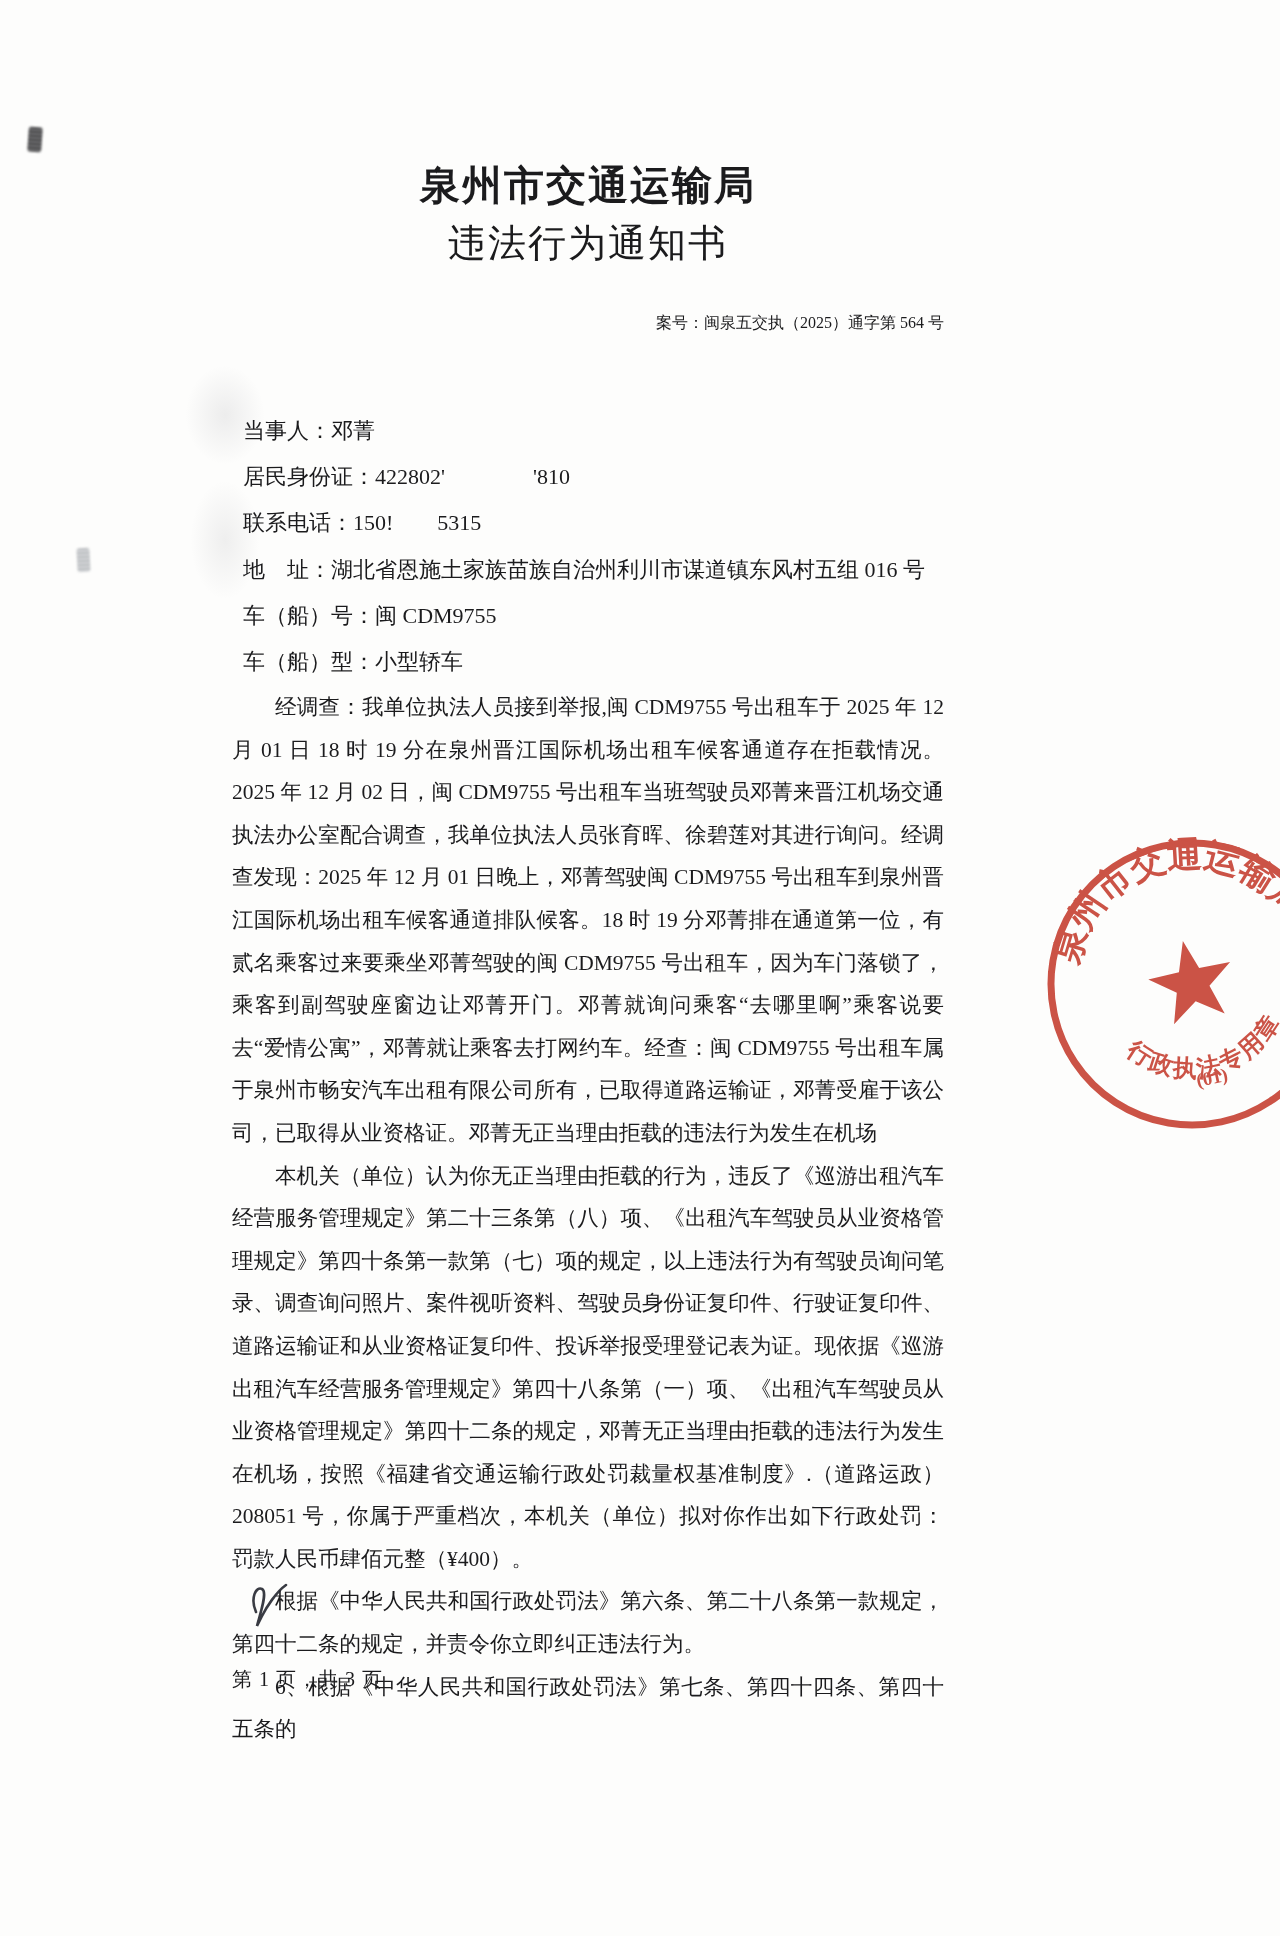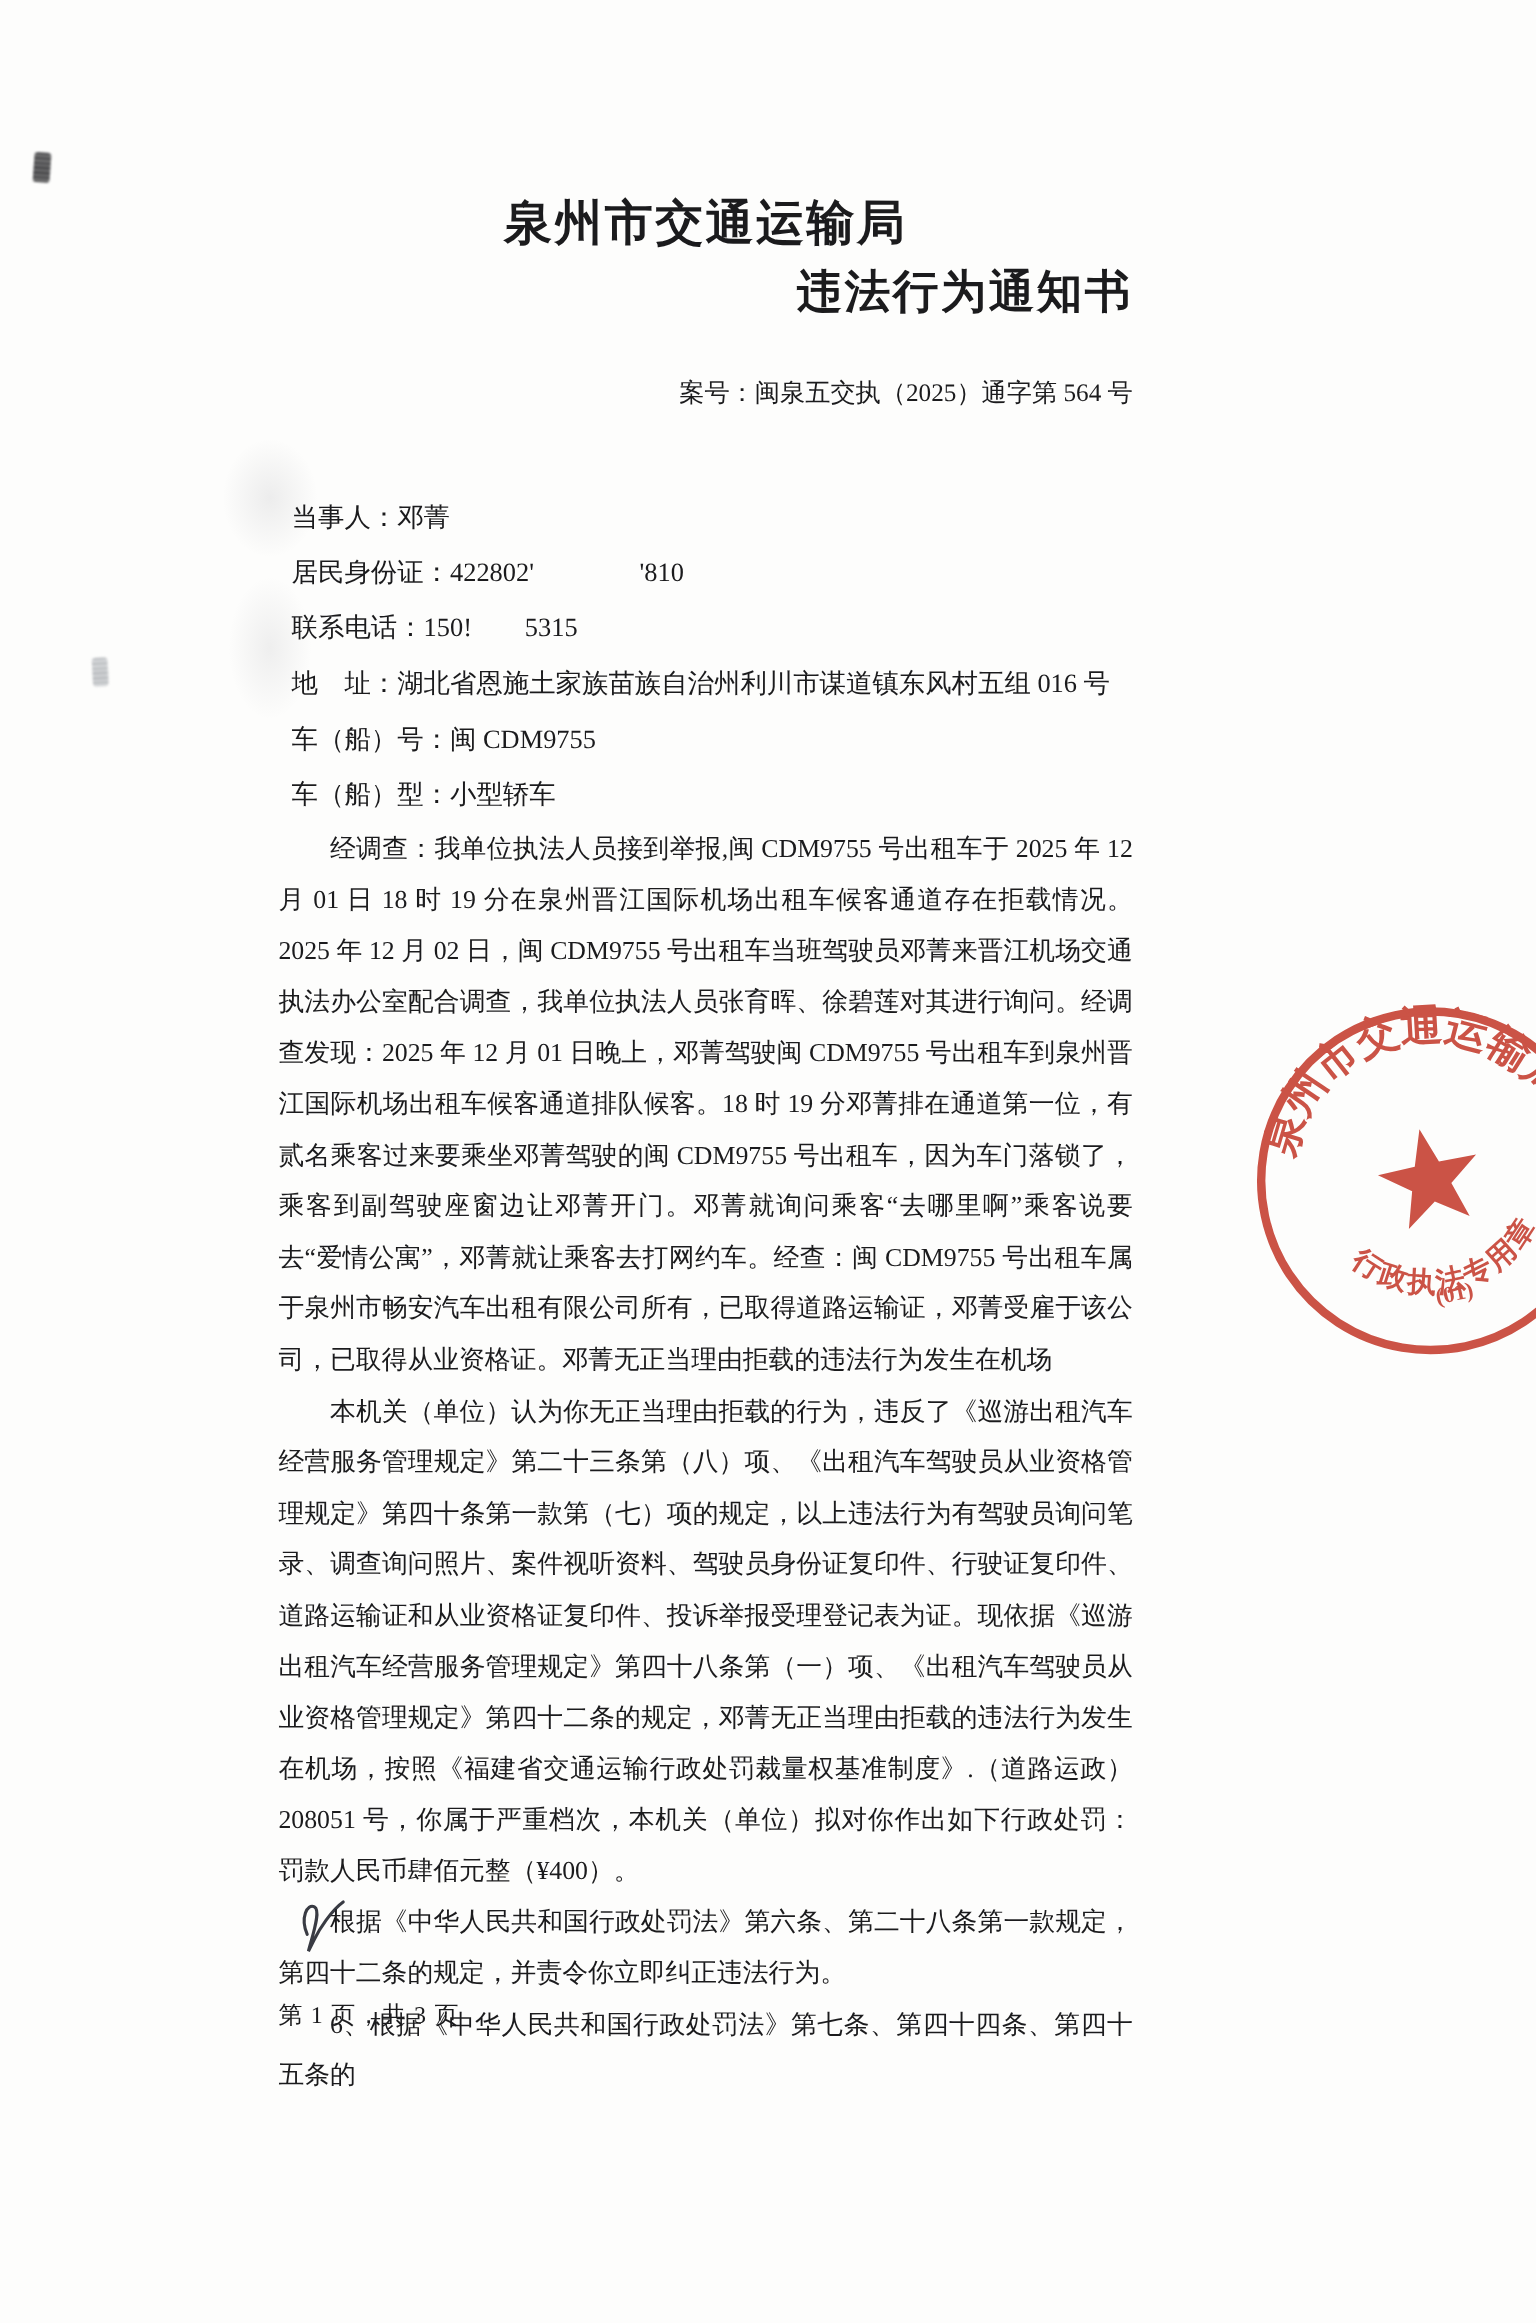--- a/index.html
+++ b/index.html
@@ -28,25 +28,25 @@
   .artifact-2 { left: 77px; top: 548px; width: 13px; height: 24px;
                 background: repeating-linear-gradient(#7d8289 0 2px, #a9adb3 2px 4px);
                 transform: rotate(-3deg); opacity: 0.5; }
 
   .title-1 {
     position: absolute; left: 232px; width: 712px; top: 158px;
     font-size: 40px; font-weight: 700; text-align: center; letter-spacing: 2px;
   }
   .title-2 {
     position: absolute; left: 232px; width: 712px; top: 218px;
-    font-size: 38px; font-weight: 700; text-align: right; letter-spacing: 2px;
+    font-size: 38px; font-weight: 400; text-align: center; letter-spacing: 2px;
   }
   .case-no {
     position: absolute; left: 232px; width: 712px; top: 313px;
-    font-size: 21px; text-align: right;
+    font-size: 16px; text-align: right;
   }
   .info-block {
     position: absolute; left: 243px; width: 710px; top: 408px;
     font-size: 22px;
   }
   .info-line { height: 46.2px; line-height: 46.2px; white-space: nowrap; }
   .body-block {
     position: absolute; left: 232px; width: 712px; top: 686px;
     font-size: 21.5px; line-height: 42.6px;
     text-align: justify;

